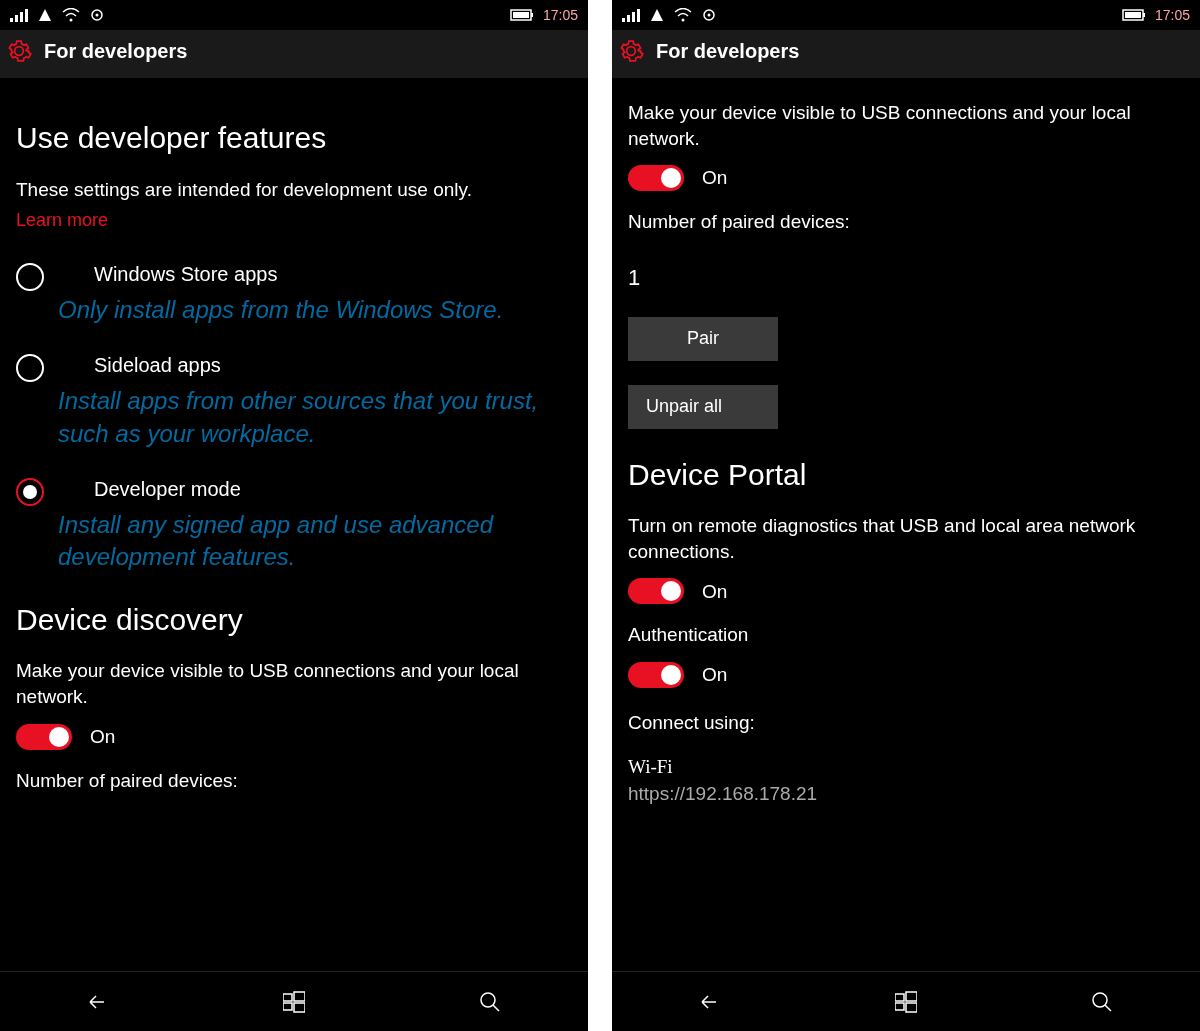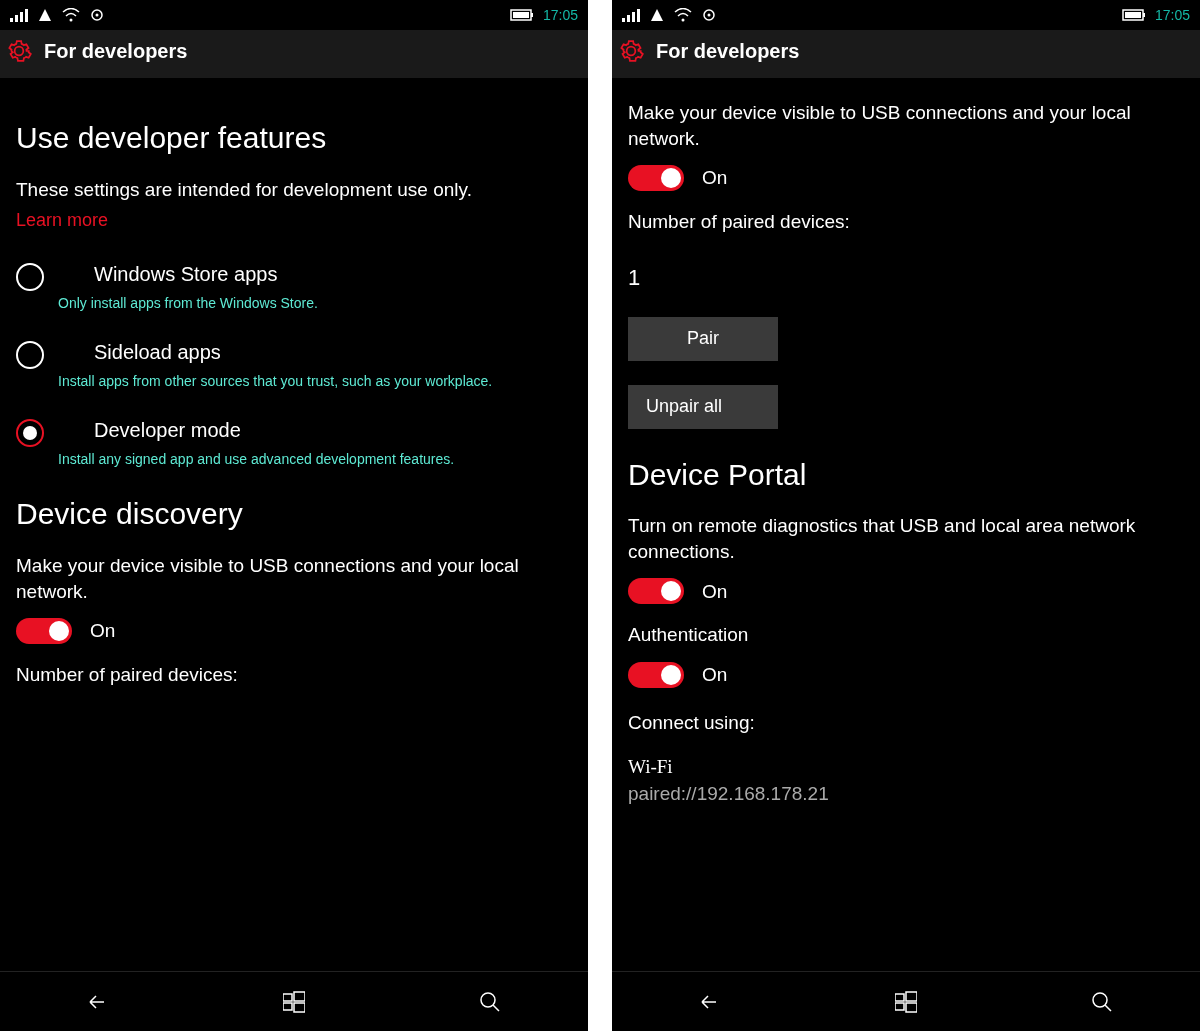--- a/index.html
+++ b/index.html
@@ -18,21 +18,21 @@
     display: flex;
     flex-direction: column;
     position: relative;
   }
   .statusbar {
     height: 30px;
     display: flex;
     align-items: center;
     padding: 12px 10px;
     font-size: 14px;
-    color: #14b8a6;
+    color: #fca5a5;
   }
   .statusbar .left { display: flex; align-items: center; gap: 10px; }
   .statusbar .right { margin-left: auto; display: flex; align-items: center; gap: 8px; }
   .statusbar svg { fill: #fff; }
   .header {
     display: flex;
     align-items: center;
     gap: 12px;
     padding: 8px 14px 14px 6px;
     background: #1a1a1a;
@@ -60,21 +60,21 @@
   .radio-circle {
     width: 28px; height: 28px; border: 2px solid #fff; border-radius: 50%;
     flex-shrink: 0; margin-top: 2px;
     display: flex; align-items: center; justify-content: center;
   }
   .radio-circle.selected { border-color: #e81123; }
   .radio-circle.selected::after {
     content: ""; width: 14px; height: 14px; background: #fff; border-radius: 50%;
   }
   .radio-label { font-size: 20px; font-weight: 400; margin-left: 36px; }
-  .radio-desc { color: #5eead4; font-size: 14px; margin-top: 6px; }
+  .radio-desc { color: #0369a1; font-size: 24px; margin-top: 6px; font-style: italic; }
   .desc { font-size: 19px; margin-top: 10px; }
   .toggle-row { display: flex; align-items: center; gap: 18px; margin-top: 14px; margin-bottom: 14px;}
   .toggle {
     width: 56px; height: 26px; border-radius: 13px; background: #e81123;
     position: relative; cursor: pointer;
   }
   .toggle .knob {
     position: absolute; right: 3px; top: 3px;
     width: 20px; height: 20px; background: #fff; border-radius: 50%;
   }
@@ -273,21 +273,21 @@
     </div>
     <div class="field-label">Authentication</div>
     <div class="toggle-row">
       <div class="toggle">
           <div class="knob"></div>
         </div>
       <span class="toggle-label">On</span>
     </div>
     <div class="connect-label">Connect using:</div>
     <div class="connect-method">Wi-Fi</div>
-    <div class="connect-url">paired://192.168.178.21</div>
+    <div class="connect-url">https://192.168.178.21</div>
   </div>
 
   <div class="navbar">
     <div class="navbtn">
         <svg width="28" height="20" viewBox="0 0 28 20">
           <path d="M20 10 H6 M6 10 L12 4 M6 10 L12 16"></path>
         </svg>
       </div>
     <div class="navbtn">
         <svg width="22" height="22" viewBox="0 0 22 22" fill="#fff" stroke="none">

